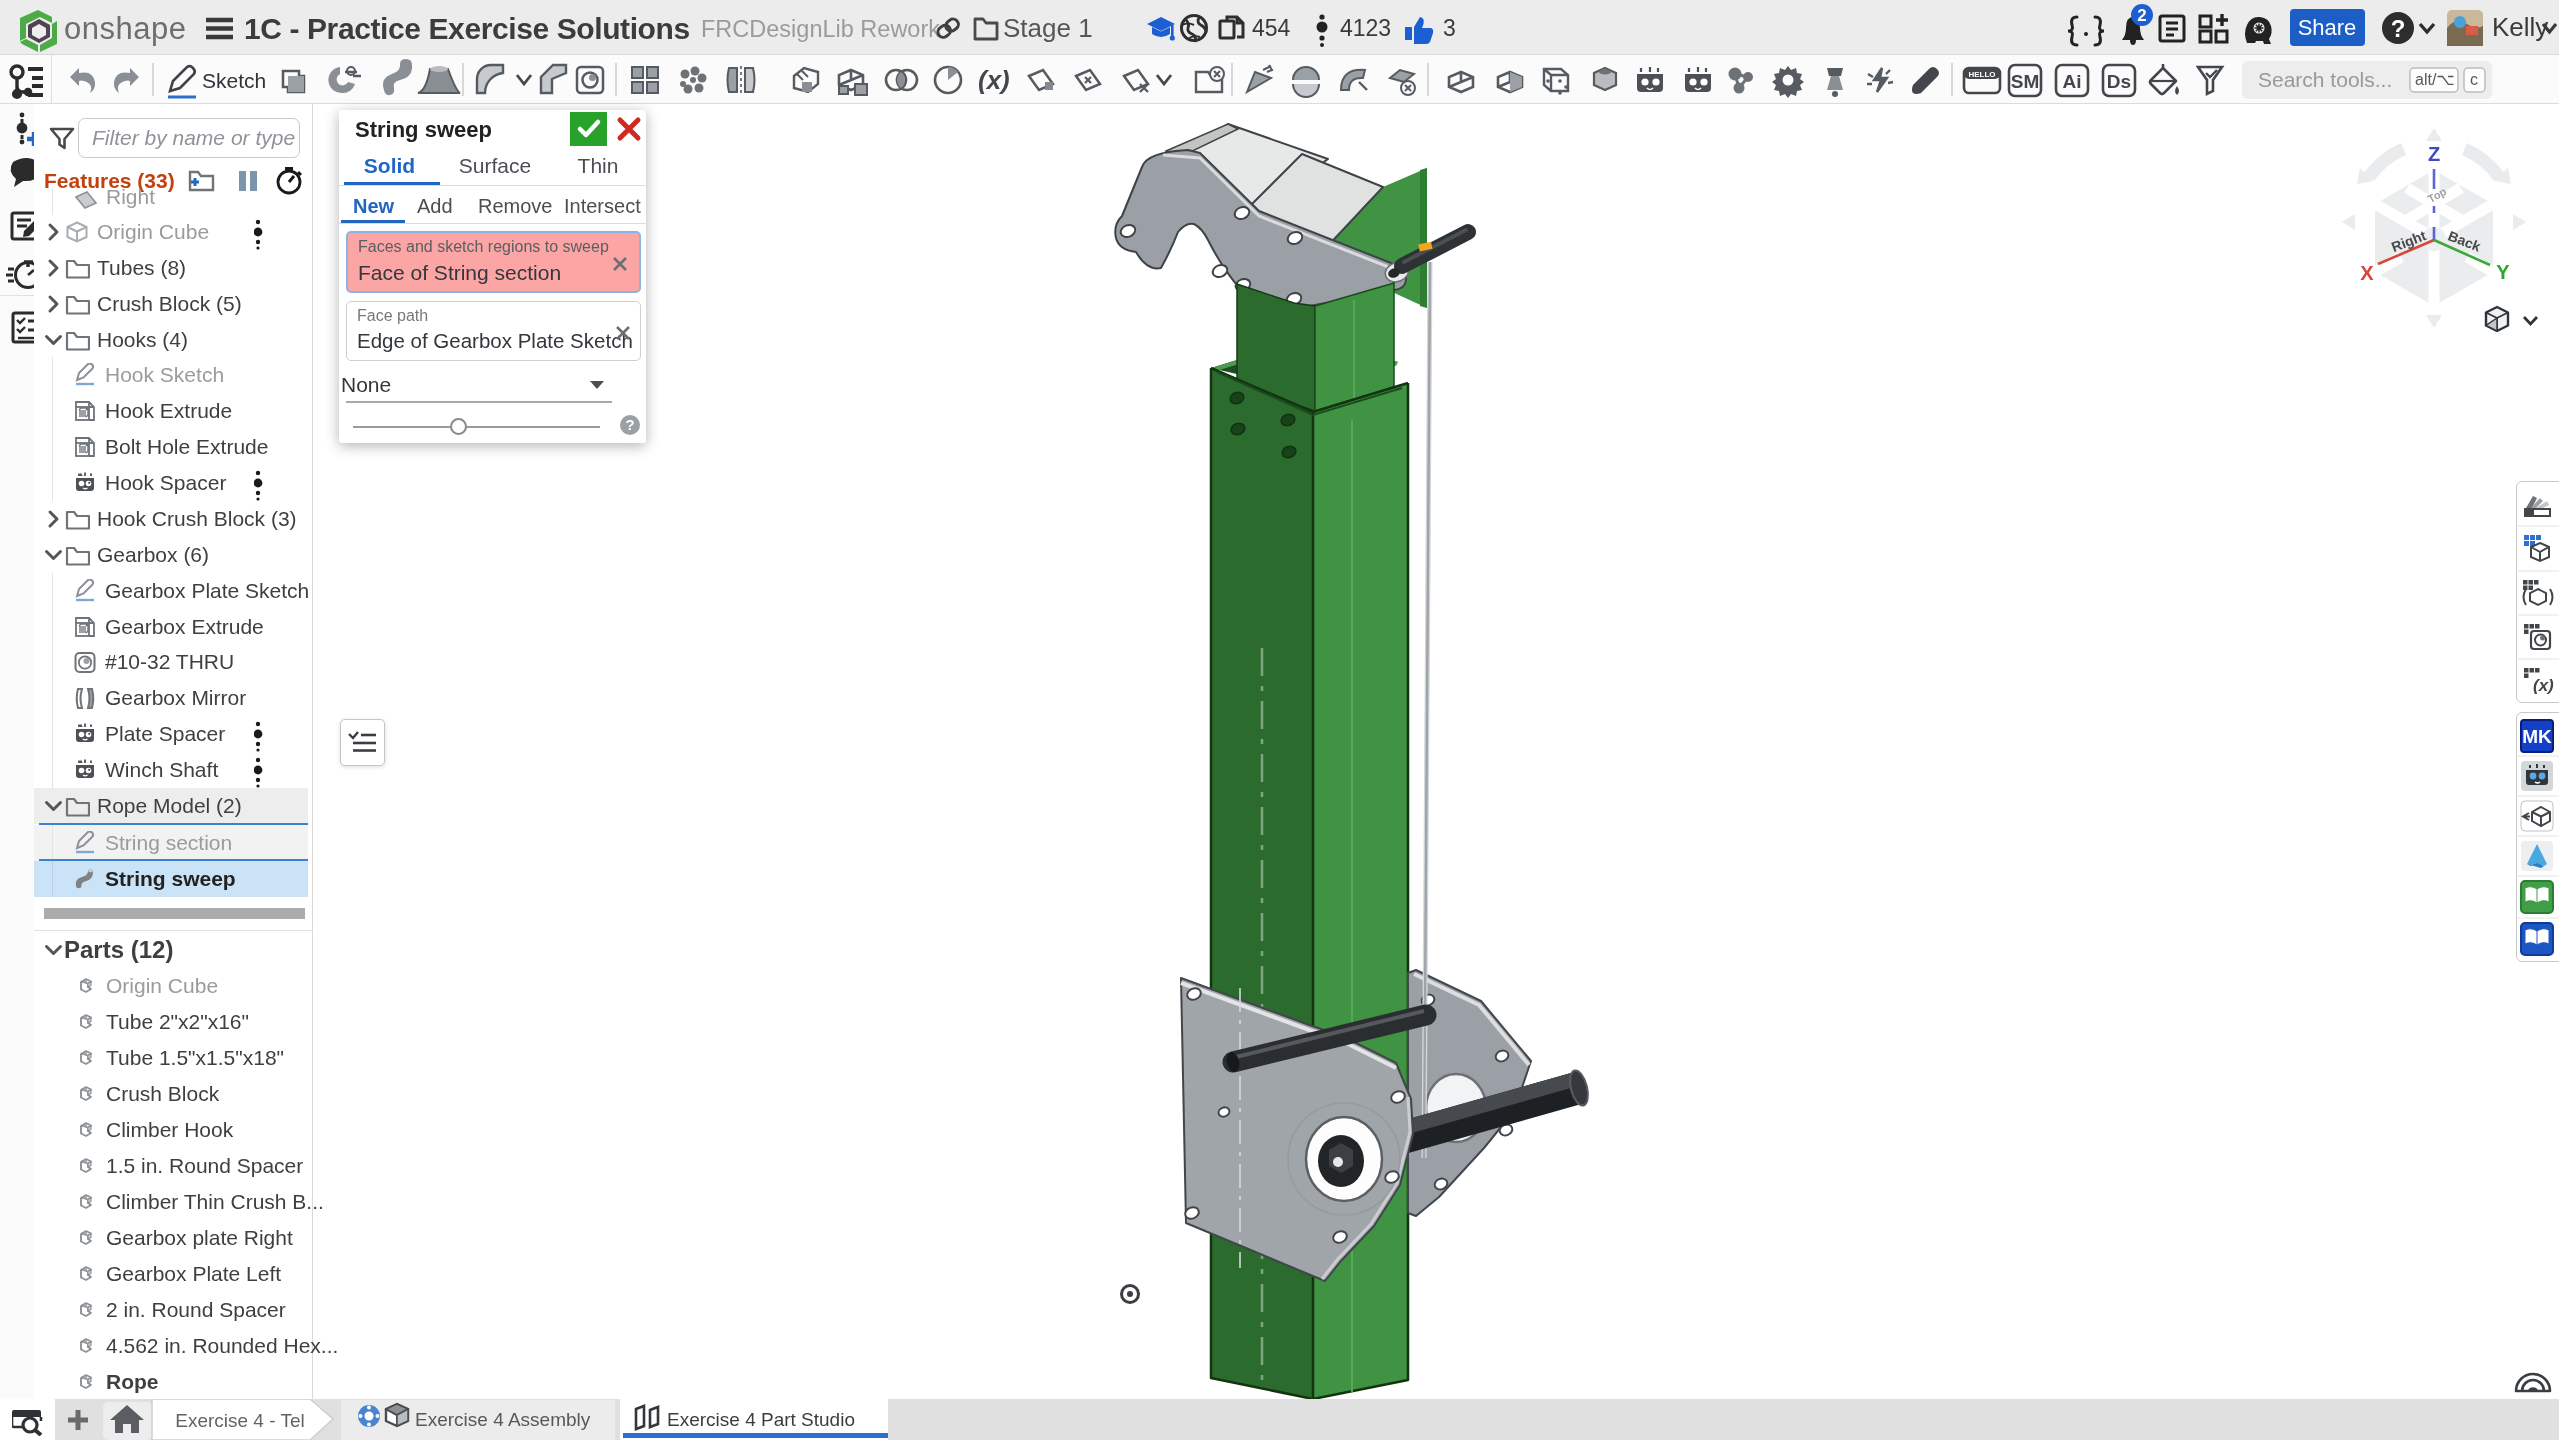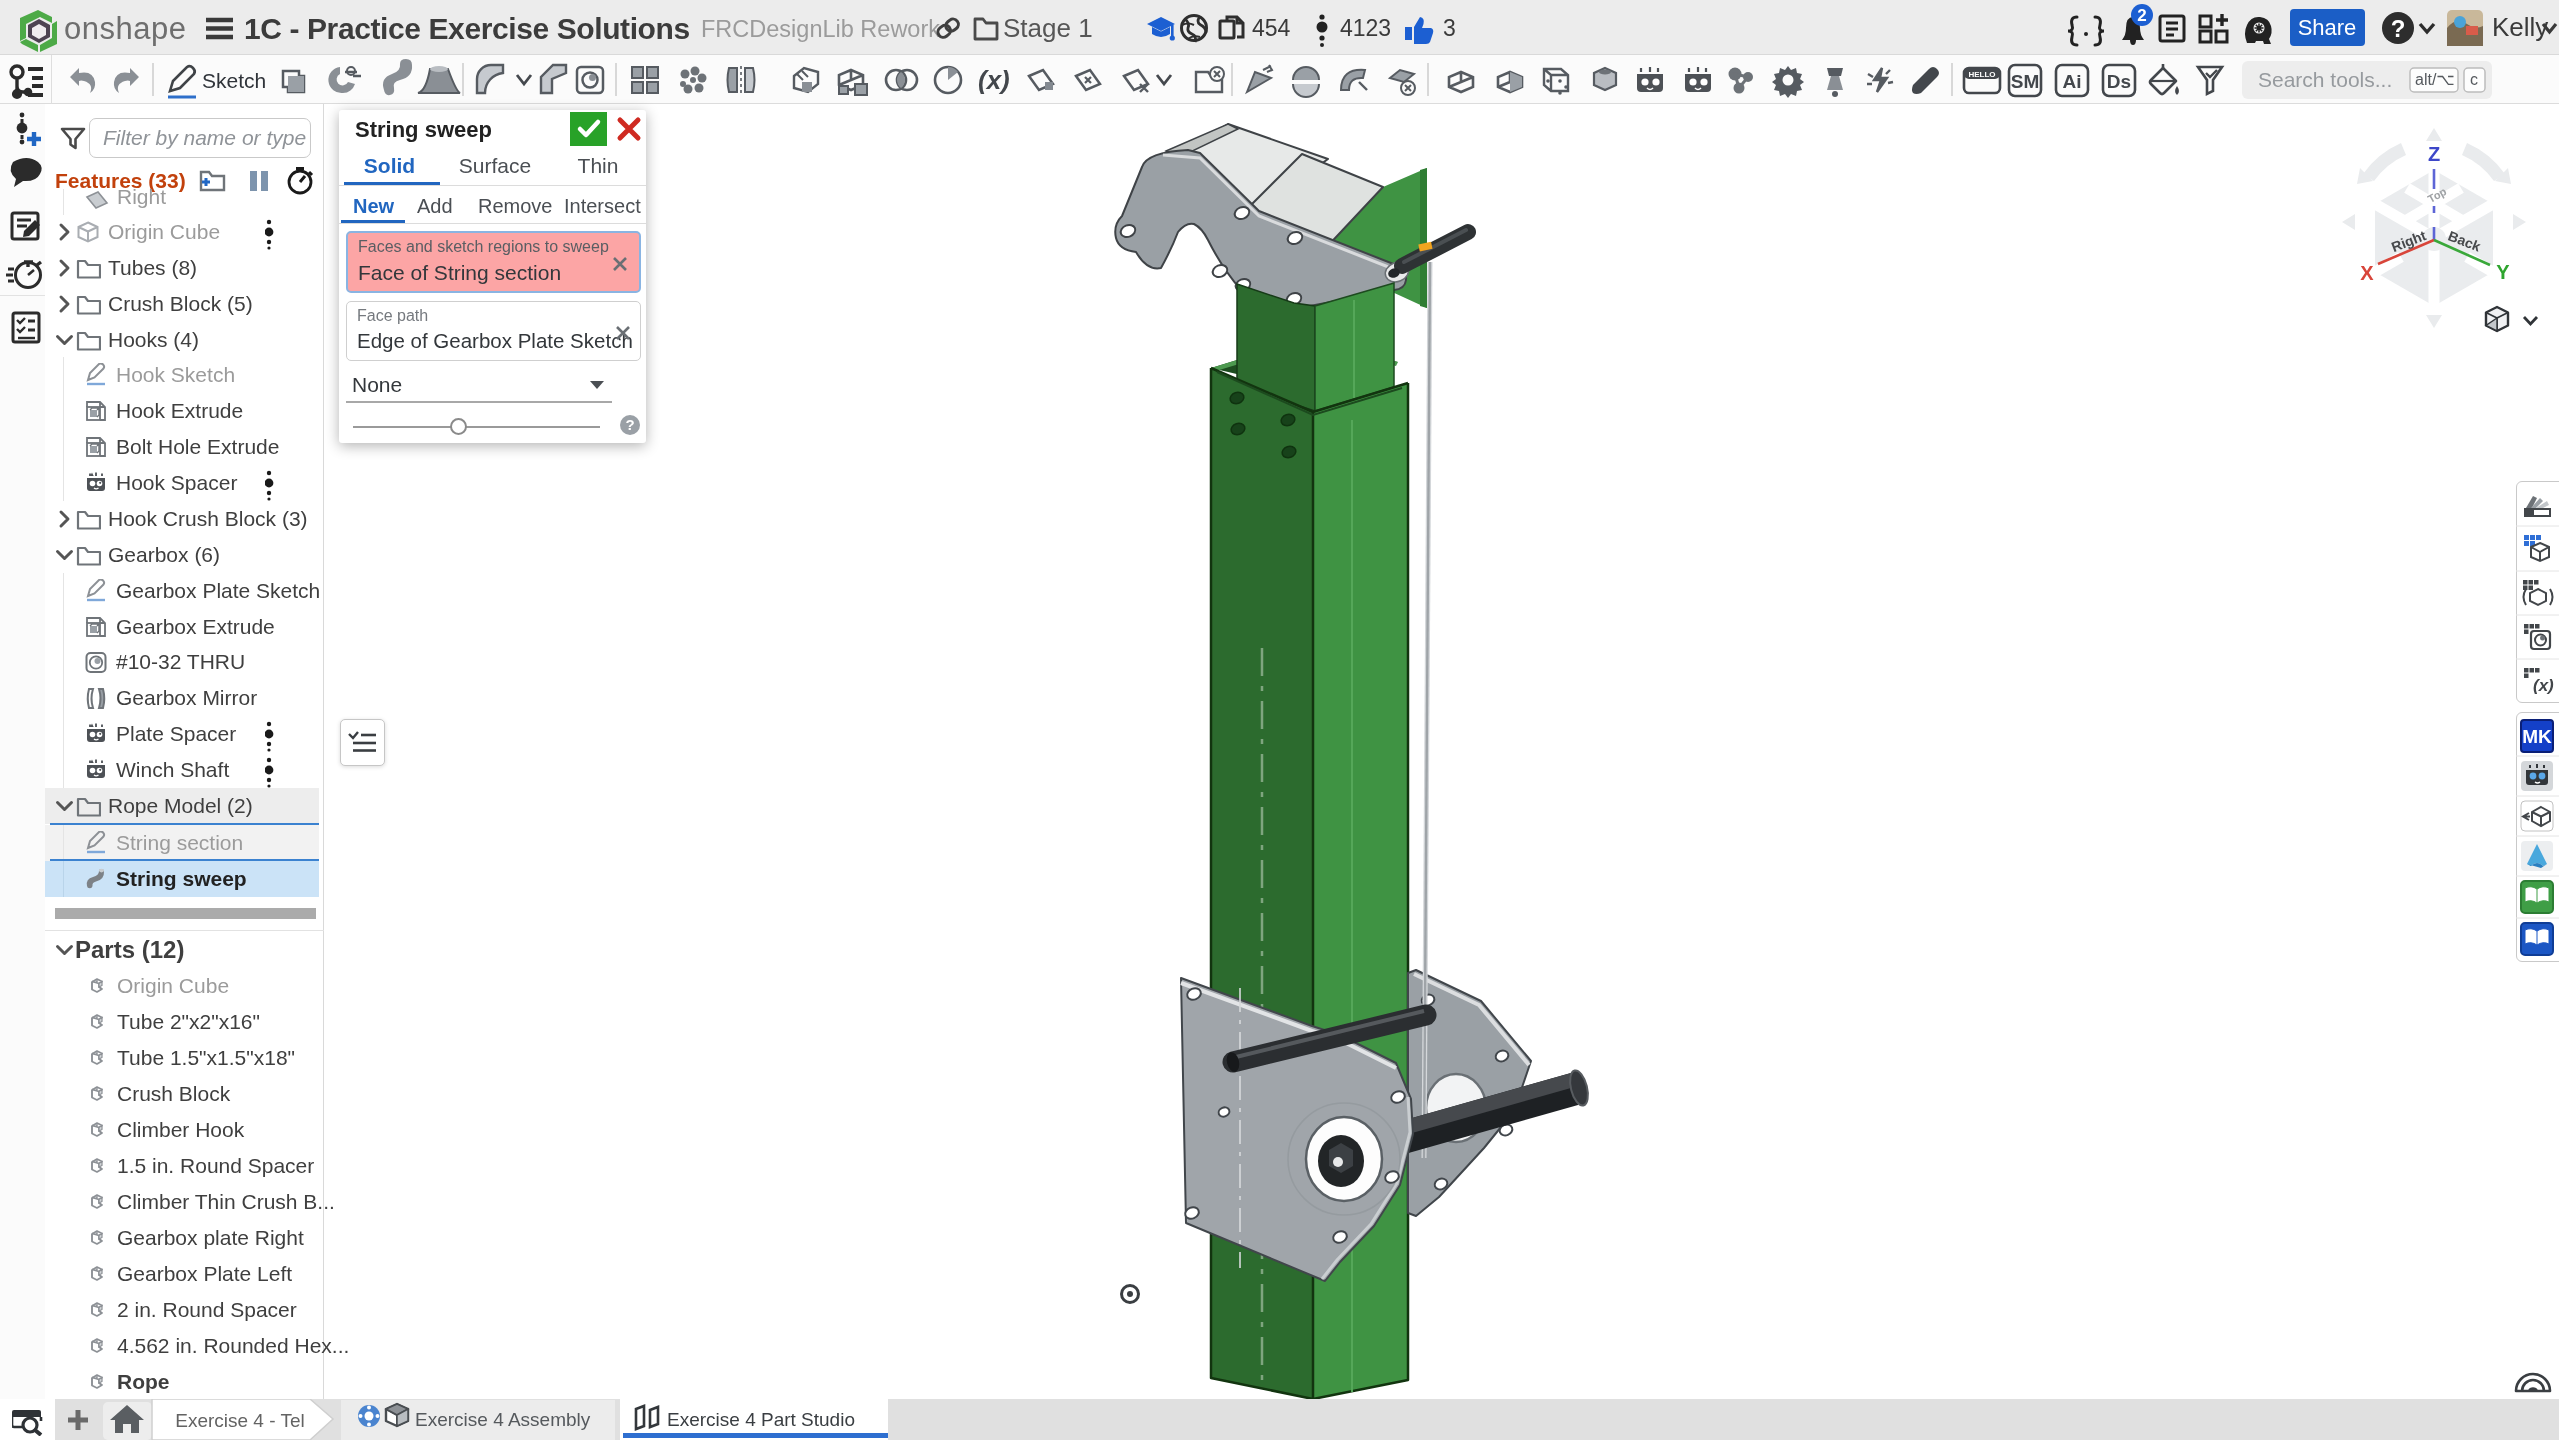--- a/index.html
+++ b/index.html
@@ -4,21 +4,21 @@
 <style>
   * { margin:0; padding:0; box-sizing:border-box; }
   html,body { width:2559px; height:1440px; overflow:hidden; font-family:"Liberation Sans", sans-serif; background:#fff; }
   .abs { position:absolute; }
   #page { position:relative; width:2559px; height:1440px; }
 
   
   #topbar { position:absolute; left:0; top:0; width:2559px; height:55px; background:#ececec; border-bottom:1px solid #d9d9d9; }
   #toolbar { position:absolute; left:0; top:55px; width:2559px; height:49px; background:#fbfbfb; border-bottom:1px solid #dcdcdc; }
   #leftstrip { position:absolute; left:0; top:104px; width:52px; height:1295px; background:#fbfbfb; border-right:1px solid #dedede; }
-  #featpanel { position:absolute; left:45px; top:104px; width:279px; height:1295px; background:#ffffff; border-right:1px solid #d9d9d9;text-decoration:underline; }
+  #featpanel { position:absolute; left:34px; top:104px; width:279px; height:1295px; background:#ffffff; border-right:1px solid #d9d9d9;text-decoration:underline; }
   #viewport { position:absolute; left:332px; top:104px; width:2227px; height:1295px; background:#ffffff; }
   #bottombar { position:absolute; left:0; top:1399px; width:2559px; height:41px; background:#e0e0e0; }
   #bottomleft { position:absolute; left:0; top:1399px; width:55px; height:41px; background:#ffffff; }
 
   .tt { position:absolute; color:#c2410c; white-space:nowrap; }
   .frow { position:absolute; left:0; width:279px; height:36px; display:flex; align-items:center; font-size:21px; color:#3f3f3f; white-space:nowrap; }
   .frow .chev { width:30px; padding-left:9px; flex:none; }
   .frow .noch { width:39px; flex:none; }
   .frow .ric { width:26px; margin-right:7px; flex:none; }
   .frow .ind { width:39px; flex:none; border-left:1px solid #e4e4e4; margin-left:18px; width:20px; height:36px; }
@@ -793,21 +793,21 @@
           <path d="M3 3 L15 15 M15 3 L3 15" stroke="#6a6f74" stroke-width="2.6"></path>
         </svg>
     </div>
     <div class="abs" style="left:7px;top:191px;width:295px;height:60px;background:#fff;border:1.5px solid #cfcfcf;border-radius:5px;">
       <div class="tt" style="left:10px;top:5px;font-size:16px;color:#75797e">Face path</div>
       <div class="tt" style="left:10px;top:27px;font-size:20.5px;color:#33373b">Edge of Gearbox Plate Sketch</div>
       <svg class="abs" style="right:8px;top:22px" width="18" height="18" viewBox="0 0 18 18">
           <path d="M3 3 L15 15 M15 3 L3 15" stroke="#6a6f74" stroke-width="2.6"></path>
         </svg>
     </div>
-    <div class="tt" style="left:13px;top:263px;font-size:21px;color:#33373b">None</div>
+    <div class="tt" style="left:2px;top:263px;font-size:21px;color:#33373b">None</div>
     <svg class="abs" style="left:249px;top:269px" width="18" height="12" viewBox="0 0 18 12">
         <path d="M2 2 L9 10 L16 2" fill="#4b4f54"></path>
       </svg>
     <div class="abs" style="left:7px;top:291px;width:266px;height:1.5px;background:#a8a8a8"></div>
     <div class="abs" style="left:14px;top:316px;width:247px;height:2px;background:#9a9a9a"></div>
     <div class="abs" style="left:111px;top:308px;width:17px;height:17px;background:#fff;border:2px solid #8a8a8a;border-radius:50%"></div>
     <div class="abs" style="left:281px;top:305px;width:20px;height:20px;background:#9aa0a6;border-radius:50%;color:#fff;font-size:15px;font-weight:bold;text-align:center;line-height:20px;">?</div>
   </div>
 
   <svg class="abs" style="left:332px;top:104px" width="2227" height="1295" viewBox="332 104 2227 1295">

